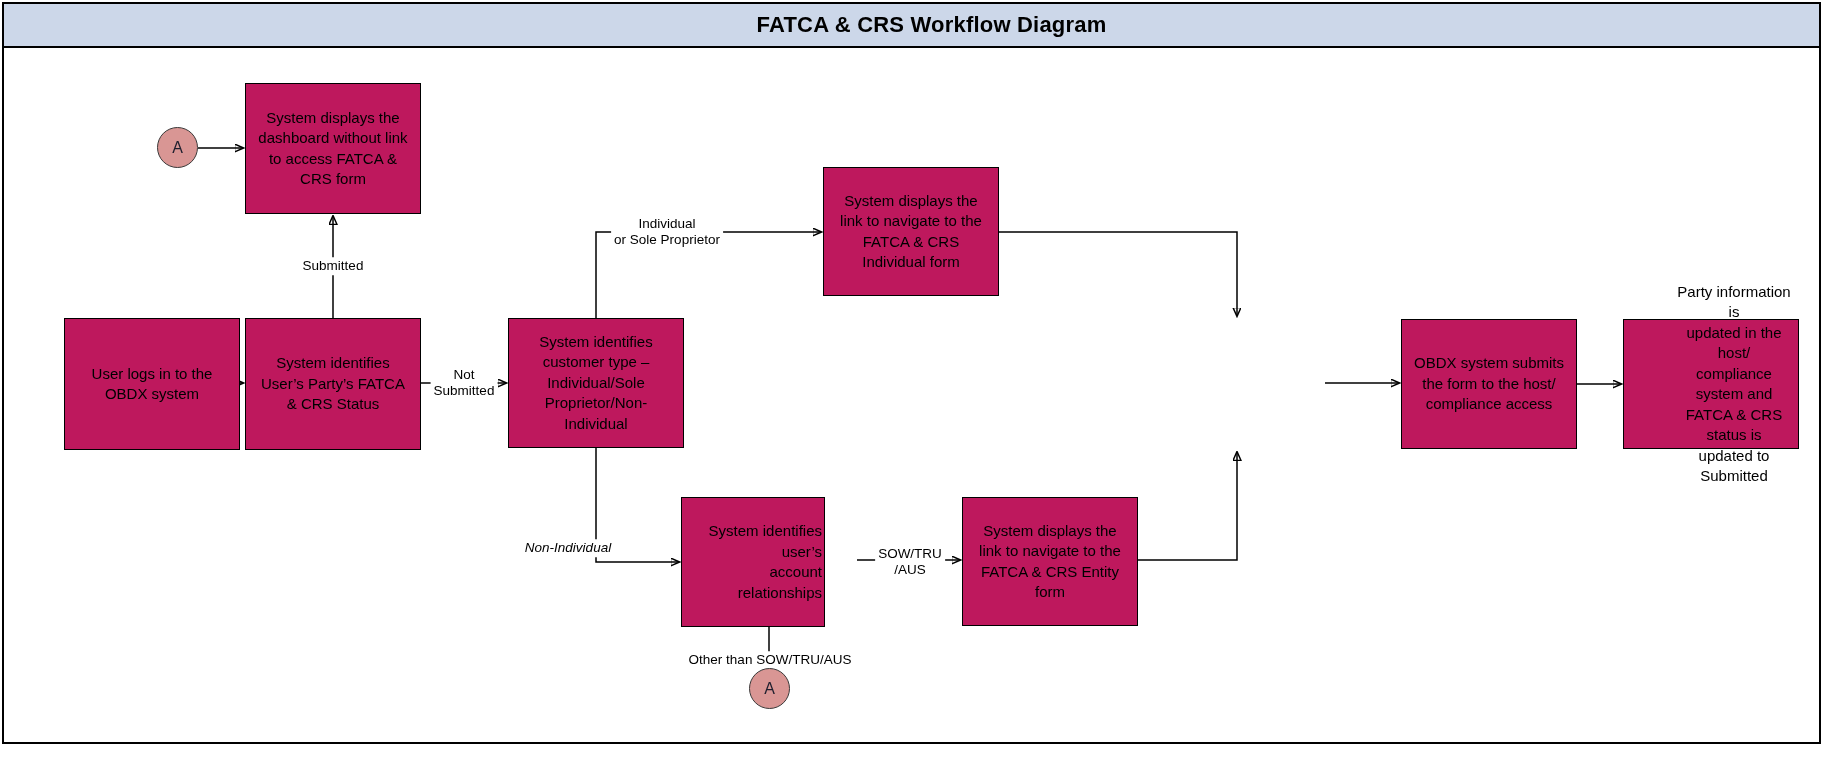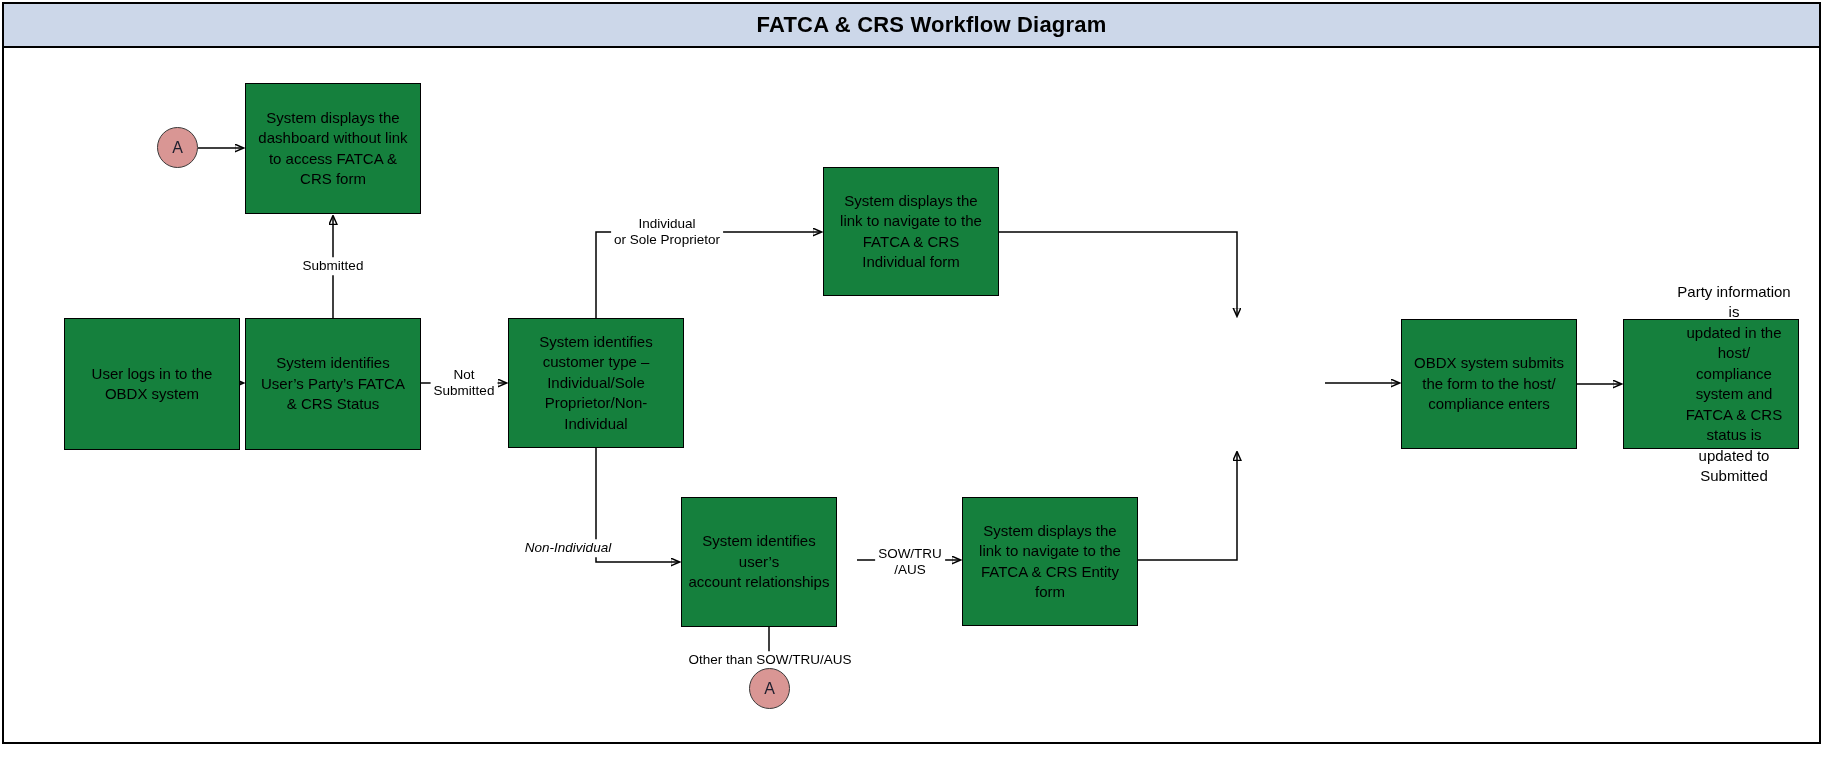--- a/index.html
+++ b/index.html
@@ -15,30 +15,30 @@
   body{font-family:"Liberation Sans", sans-serif;color:var(--text-color);}
   #page{position:relative;width:1826px;height:758px;background:#ffffff;overflow:hidden;}
 
   #frame{position:absolute;left:2px;top:2px;width:1819px;height:742px;border:2px solid var(--box-border);background:transparent;}
   #titlebar{position:absolute;left:2px;top:2px;width:1819px;height:46px;background:var(--title-bar-bg);border:2px solid var(--box-border);display:flex;align-items:center;justify-content:center;}
   #title{font-size:22px;font-weight:bold;letter-spacing:0.2px;margin-left:40px;}
 
   #edges{position:absolute;left:0;top:0;width:1826px;height:758px;}
   #edges path{fill:none;stroke:var(--line-color);stroke-width:1.5;}
 
-  .node{position:absolute;background:#15803d;border:1.5px solid var(--box-border);display:flex;align-items:center;justify-content:center;text-align:center;font-size:15px;line-height:20.5px;white-space:pre-line;padding:2px;}
+  .node{position:absolute;background:#be185d;border:1.5px solid var(--box-border);display:flex;align-items:center;justify-content:center;text-align:center;font-size:15px;line-height:20.5px;white-space:pre-line;padding:2px;}
   #n-dashboard      {left:245px; top:83px;  width:176px; height:131px;}
   #n-individual-form{left:823px; top:167px; width:176px; height:129px;}
   #n-user-login     {left:16px;  top:318px; width:176px; height:132px;margin-left:48px;}
   #n-status-check   {left:245px; top:318px; width:176px; height:132px;}
   #n-customer-type  {left:508px; top:318px; width:176px; height:130px;}
   #n-user-access    {left:1148px;top:318px; width:177px; height:132px;}
   #n-obdx-submit    {left:1401px;top:319px; width:176px; height:130px;}
   #n-party-updated  {left:1623px;top:319px; width:176px; height:130px;padding-left:48px;}
-  #n-account-rel    {left:681px; top:497px; width:156px; height:130px;}
+  #n-account-rel    {left:681px; top:497px; width:144px; height:130px;text-align:right;}
   #n-entity-form    {left:962px; top:497px; width:176px; height:129px;}
 
   .elabel{position:absolute;transform:translate(-50%,-50%);background:#ffffff;font-size:13.5px;line-height:15.5px;text-align:center;white-space:pre-line;padding:1px 3px;}
   #l-submitted      {left:333px; top:266px;}
   #l-not-submitted  {left:464px; top:382px;}
   #l-ind-sole       {left:667px; top:231px;}
   #l-non-individual {left:568px; top:548px;font-style:italic;}
   #l-sow-tru-aus    {left:910px; top:561px;}
   #l-other-than     {left:770px; top:648px;margin-top:12px;}
 
@@ -90,21 +90,21 @@
   <div class="node" id="n-status-check">System identifies
 User’s Party’s FATCA
 &amp; CRS Status</div>
   <div class="node" id="n-customer-type">System identifies
 customer type –
 Individual/Sole
 Proprietor/Non-
 Individual</div>
   <div class="node" id="n-obdx-submit">OBDX system submits
 the form to the host/
-compliance enters</div>
+compliance access</div>
   <div class="node" id="n-party-updated">Party information is
 updated in the host/
 compliance system and
 FATCA &amp; CRS status is
 updated to Submitted</div>
   <div class="node" id="n-account-rel">System identifies user’s
 account relationships</div>
   <div class="node" id="n-entity-form">System displays the
 link to navigate to the
 FATCA &amp; CRS Entity

